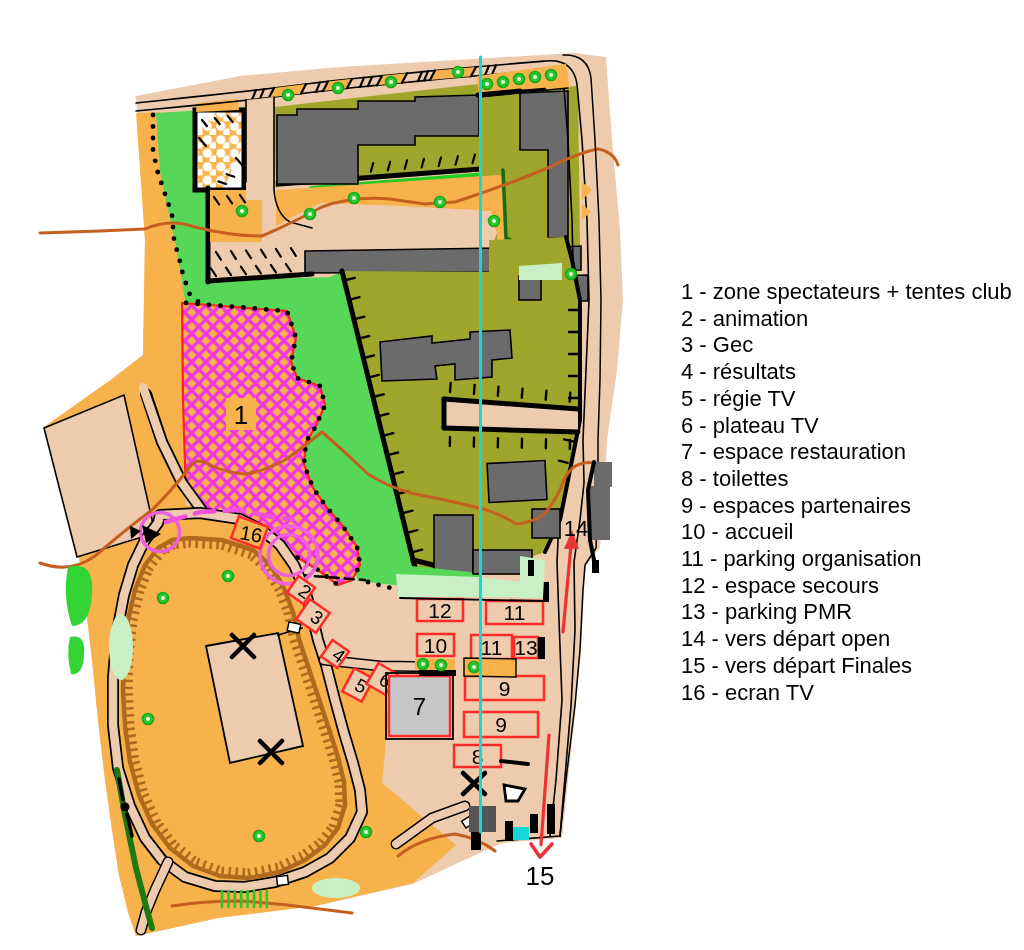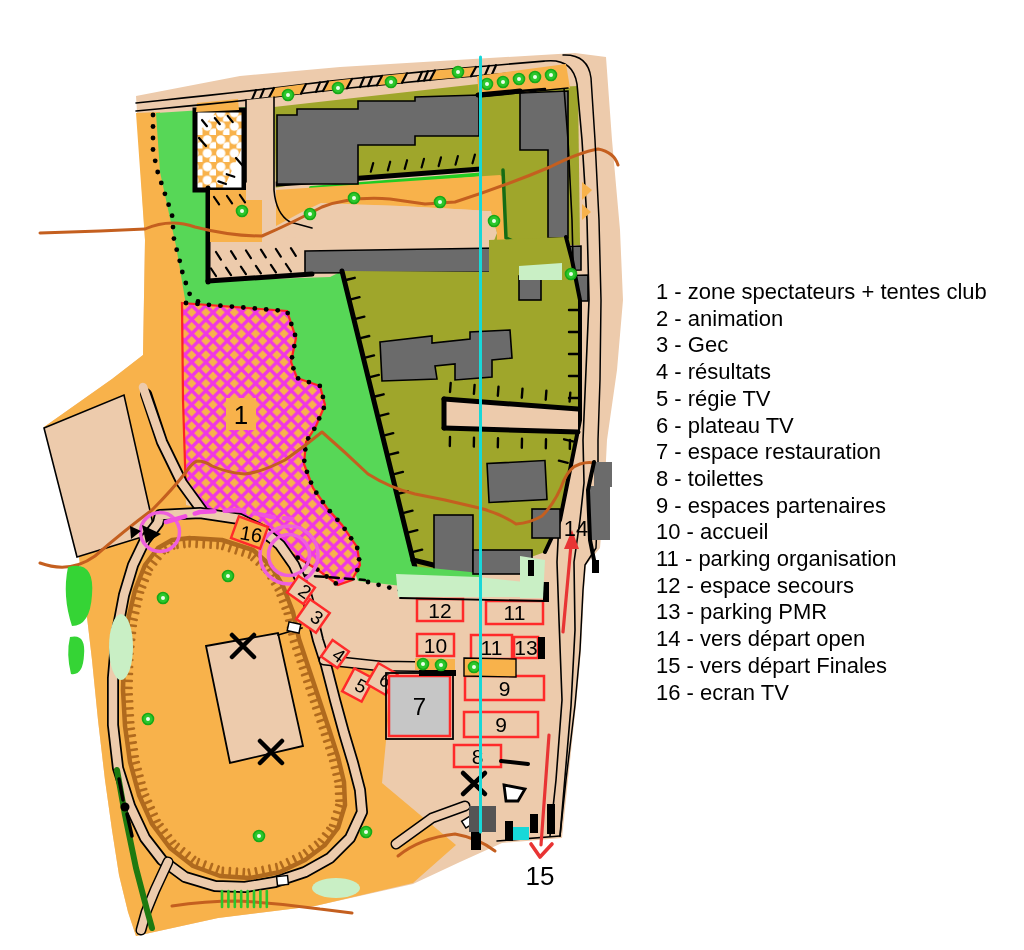--- a/index.html
+++ b/index.html
@@ -1,17 +1,17 @@
 <!DOCTYPE html>
 <html><head><meta charset="utf-8"><title>plan arena</title>
 <style>
 html,body{margin:0;padding:0;width:1024px;height:950px;background:#fff;overflow:hidden}
 body{font-family:"Liberation Sans",sans-serif;position:relative}
 svg{position:absolute;left:0;top:0}
-.legend{position:absolute;left:656px;top:279px;font-size:22px;line-height:26.7px;color:#000;white-space:pre}
+.legend{position:absolute;left:681px;top:279px;font-size:22px;line-height:26.7px;color:#000;white-space:pre}
 </style></head>
 <body>
 <svg width="1024" height="950" viewBox="0 0 1024 950" xmlns="http://www.w3.org/2000/svg">
 <defs>
 <pattern id="xh" width="14.2" height="14.2" patternUnits="userSpaceOnUse">
 <path d="M-1,-1 L15.2,15.2 M15.2,-1 L-1,15.2 M-8.1,6.1 L8.1,22.3 M6.1,-8.1 L22.3,8.1" stroke="#f036e4" stroke-width="3.4"></path>
 </pattern>
 <pattern id="dots" width="13.5" height="13.5" patternUnits="userSpaceOnUse">
 <circle cx="4.8" cy="4.8" r="4.6" fill="#ffffff"></circle>
         <circle cx="11.5" cy="11.5" r="4.6" fill="#ffffff"></circle>

